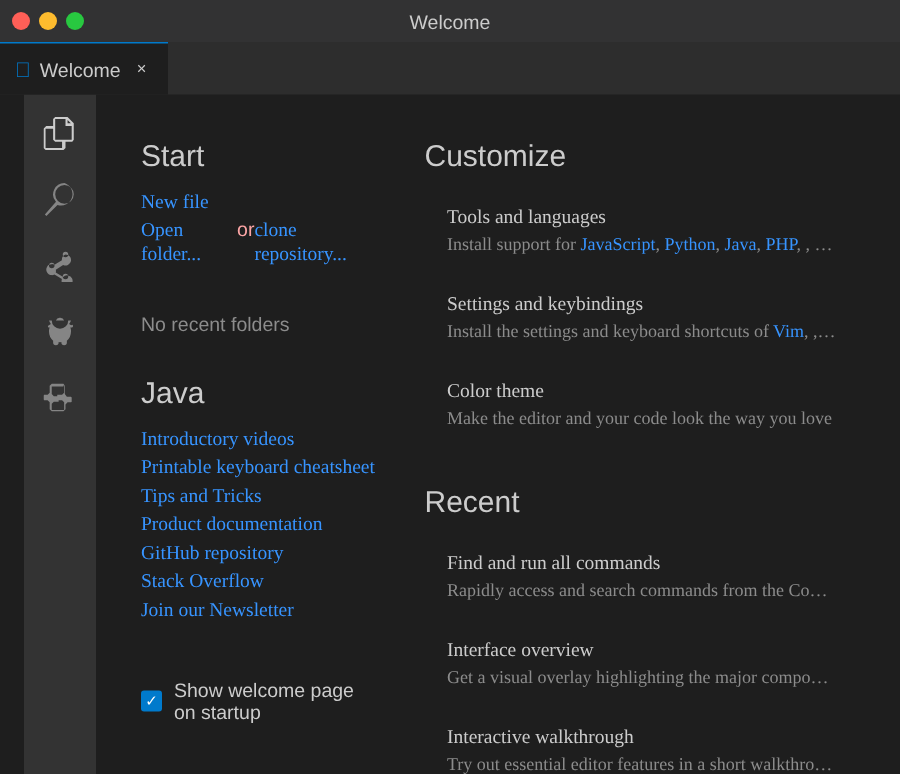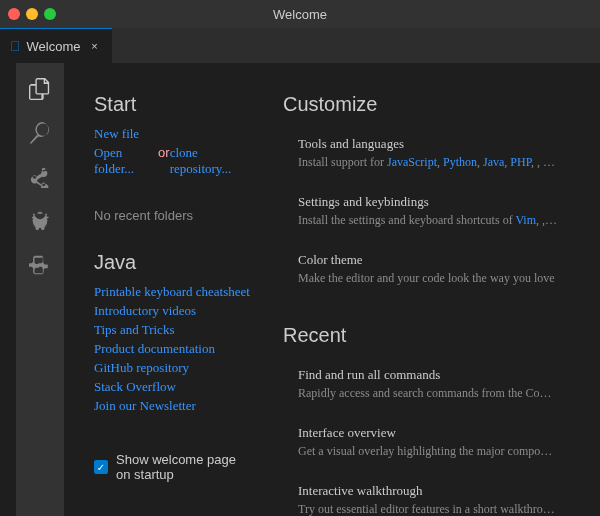--- a/index.html
+++ b/index.html
@@ -292,22 +292,22 @@
           <a class="link" style="display:inline;">clone repository...</a>
         </div>
       </div>
 
       <div class="section-gap">
         <div class="static-text">No recent folders</div>
       </div>
 
       <div class="section-gap">
         <div class="section-title">Java</div>
+        <a class="link">Introductory videos</a>
         <a class="link">Printable keyboard cheatsheet</a>
-        <a class="link">Introductory videos</a>
         <a class="link">Tips and Tricks</a>
         <a class="link">Product documentation</a>
         <a class="link">GitHub repository</a>
         <a class="link">Stack Overflow</a>
         <a class="link">Join our Newsletter</a>
       </div>
 
       <div class="checkbox-row">
         <div class="checkbox">
           <span class="checkbox-check">✓</span>

